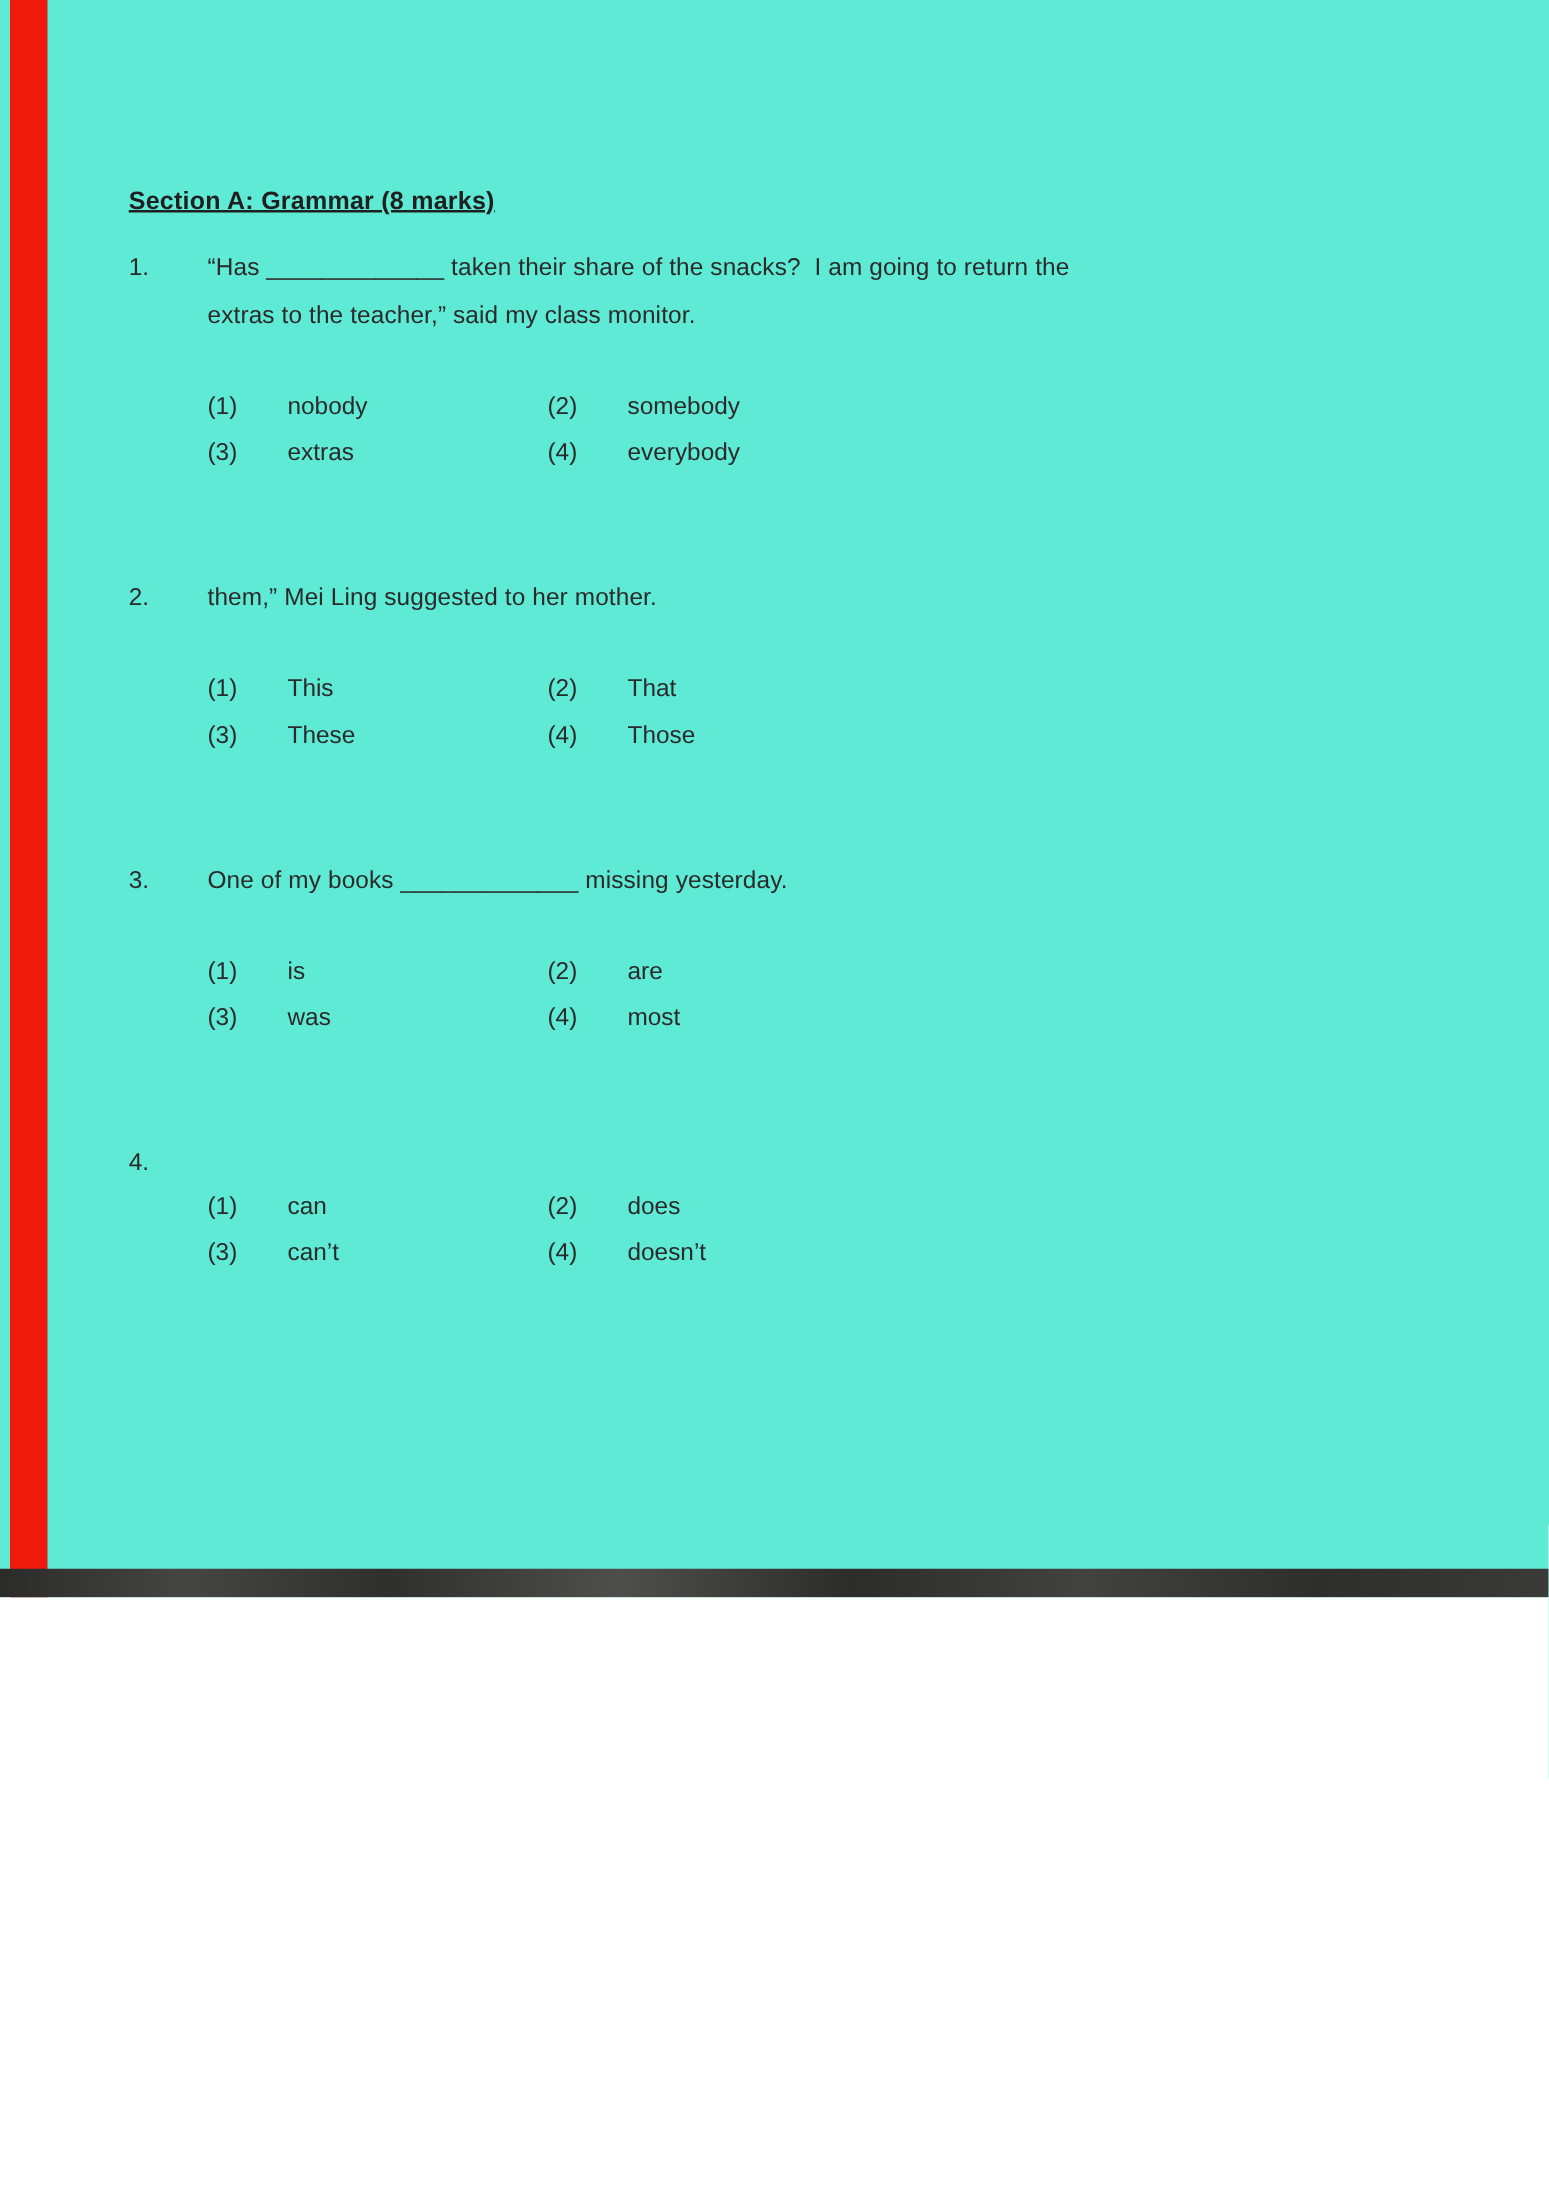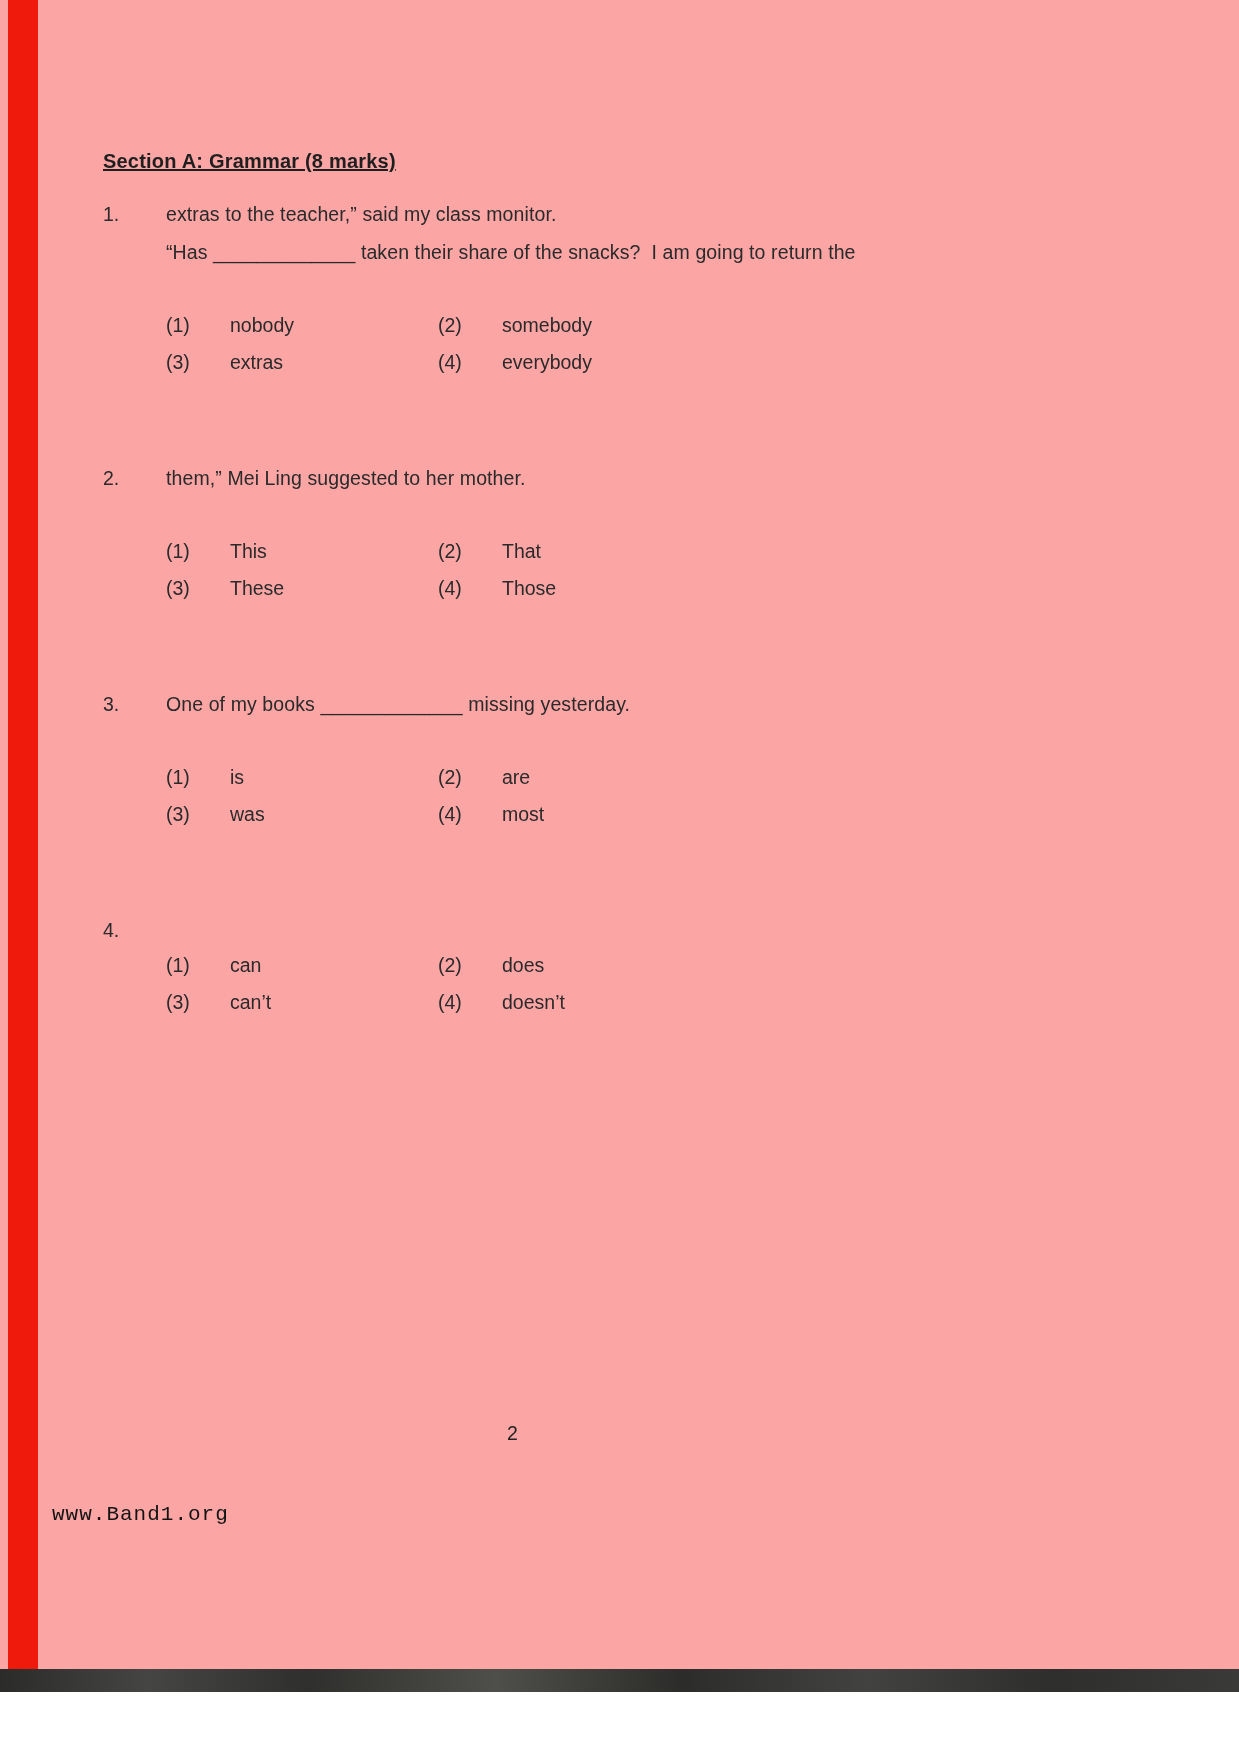--- a/index.html
+++ b/index.html
@@ -1,21 +1,21 @@
 <!DOCTYPE html>
 <html><head>
 <meta charset="utf-8">
 <style>
   * { margin: 0; padding: 0; box-sizing: border-box; }
   html, body { background: #ffffff; }
   .page {
     position: relative;
     width: 1239px;
-    height: 1692px;
-    background: #fca5a5;
+    height: 1278px;
+    background: #5eead4;
     overflow: hidden;
     font-family: "Liberation Sans", sans-serif;
     color: #2a2a2a;
   }
   .red-strip {
     position: absolute;
     left: 8px;
     top: 0;
     width: 30px;
     height: 1700px;
@@ -90,22 +90,22 @@
   <div class="red-strip"></div>
 
   <div class="content">
 
     <div class="section-title">Section A: Grammar (8 marks)</div>
 
 
     <div class="question">
       <div class="q-num">1.</div>
       <div class="q-body">
+        <div class="q-line">“Has _____________ taken their share of the snacks?  I am going to return the</div>
         <div class="q-line">extras to the teacher,” said my class monitor.</div>
-        <div class="q-line">“Has _____________ taken their share of the snacks?  I am going to return the</div>
         <div class="options">
           <div class="option">
             <span class="opt-num">(1)</span>
             <span class="opt-label">nobody</span>
           </div>
           <div class="option">
             <span class="opt-num">(2)</span>
             <span class="opt-label">somebody</span>
           </div>
           <div class="option">

